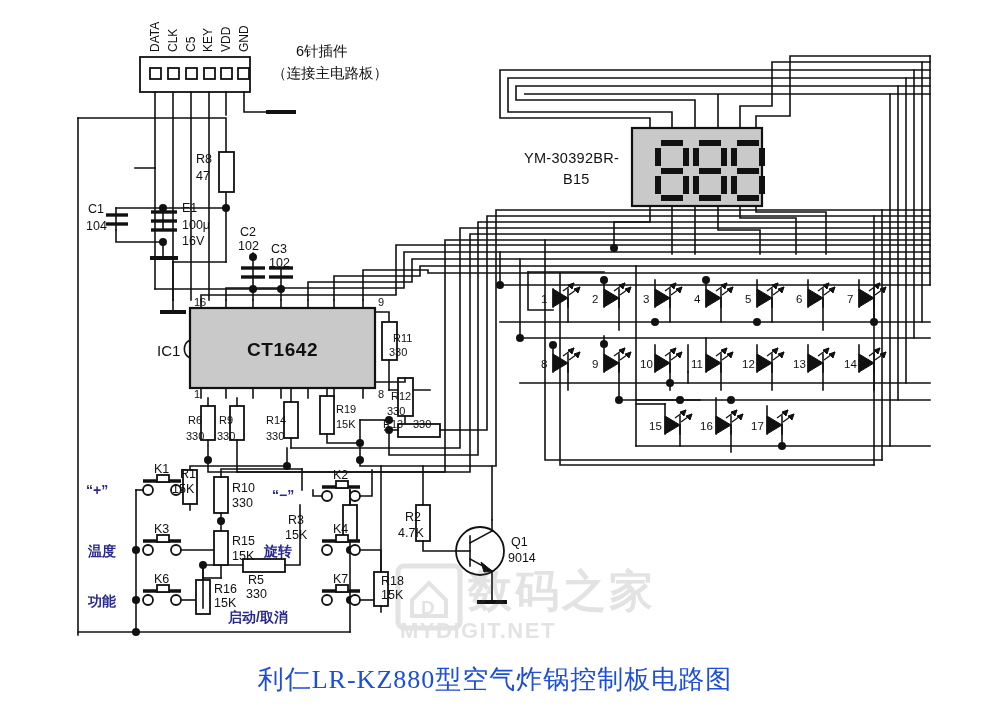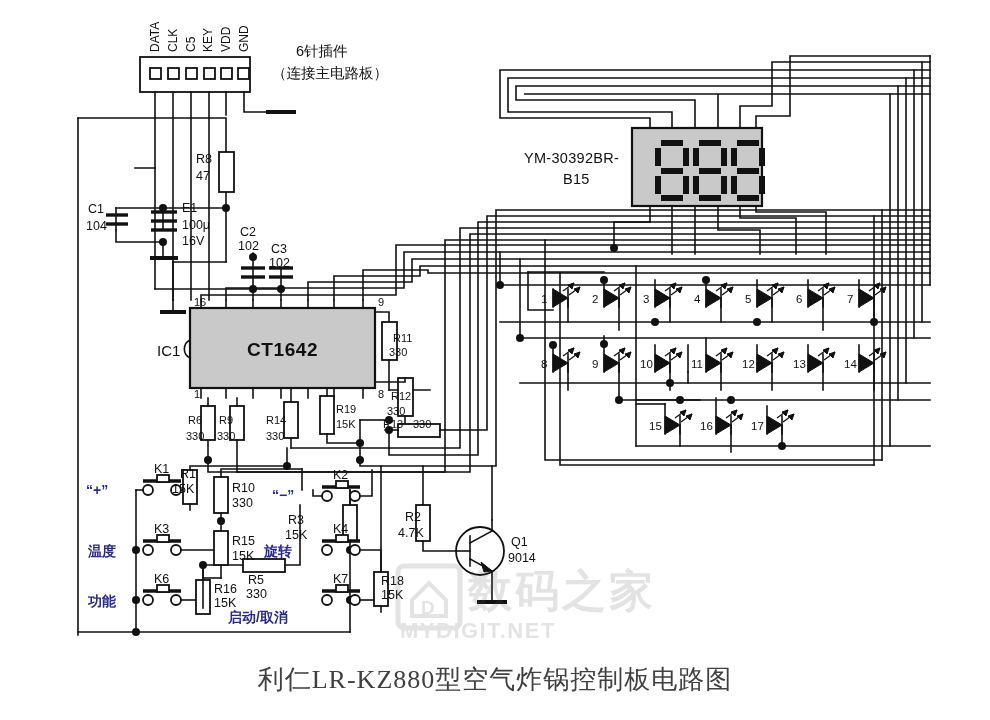--- a/index.html
+++ b/index.html
@@ -109,21 +109,21 @@
     font-size: 11.5px;
   }
   .title {
     position: absolute;
     left: 0;
     top: 662px;
     width: 990px;
     text-align: center;
     font-family: "Liberation Serif", serif;
     font-size: 26px;
-    color: #404040;
+    color: #1d4ed8;
     letter-spacing: 1px;
   }
   .wm-text {
     font-family: "Liberation Sans", sans-serif;
     font-weight: bold;
     fill: #555;
   }
 </style>
 </head>
 <body>

